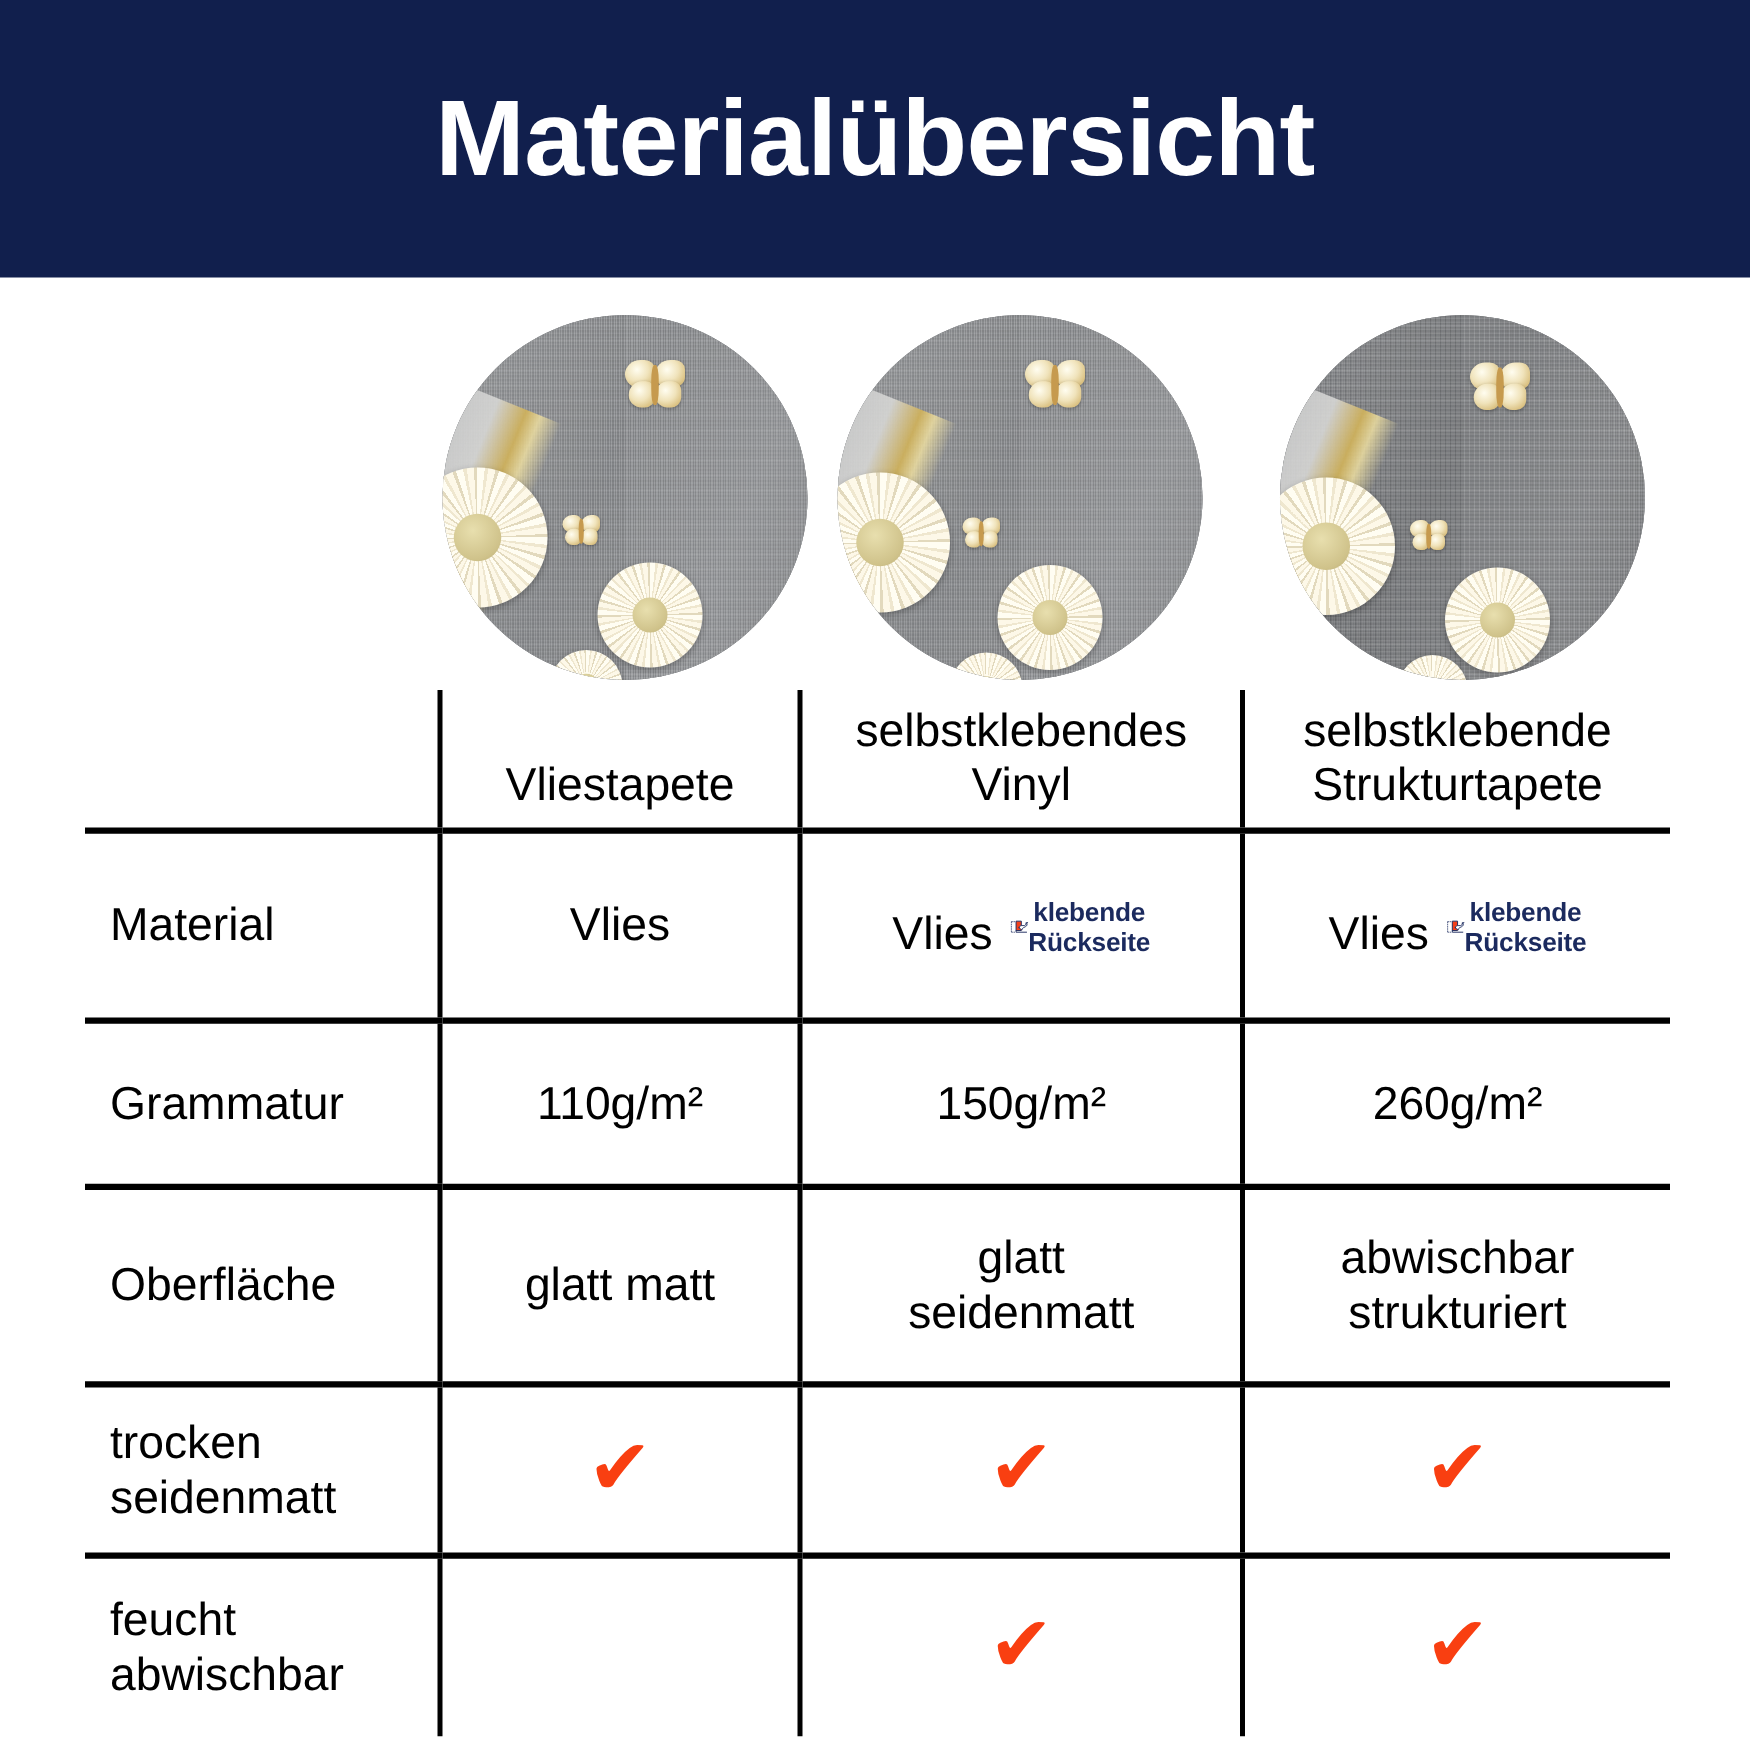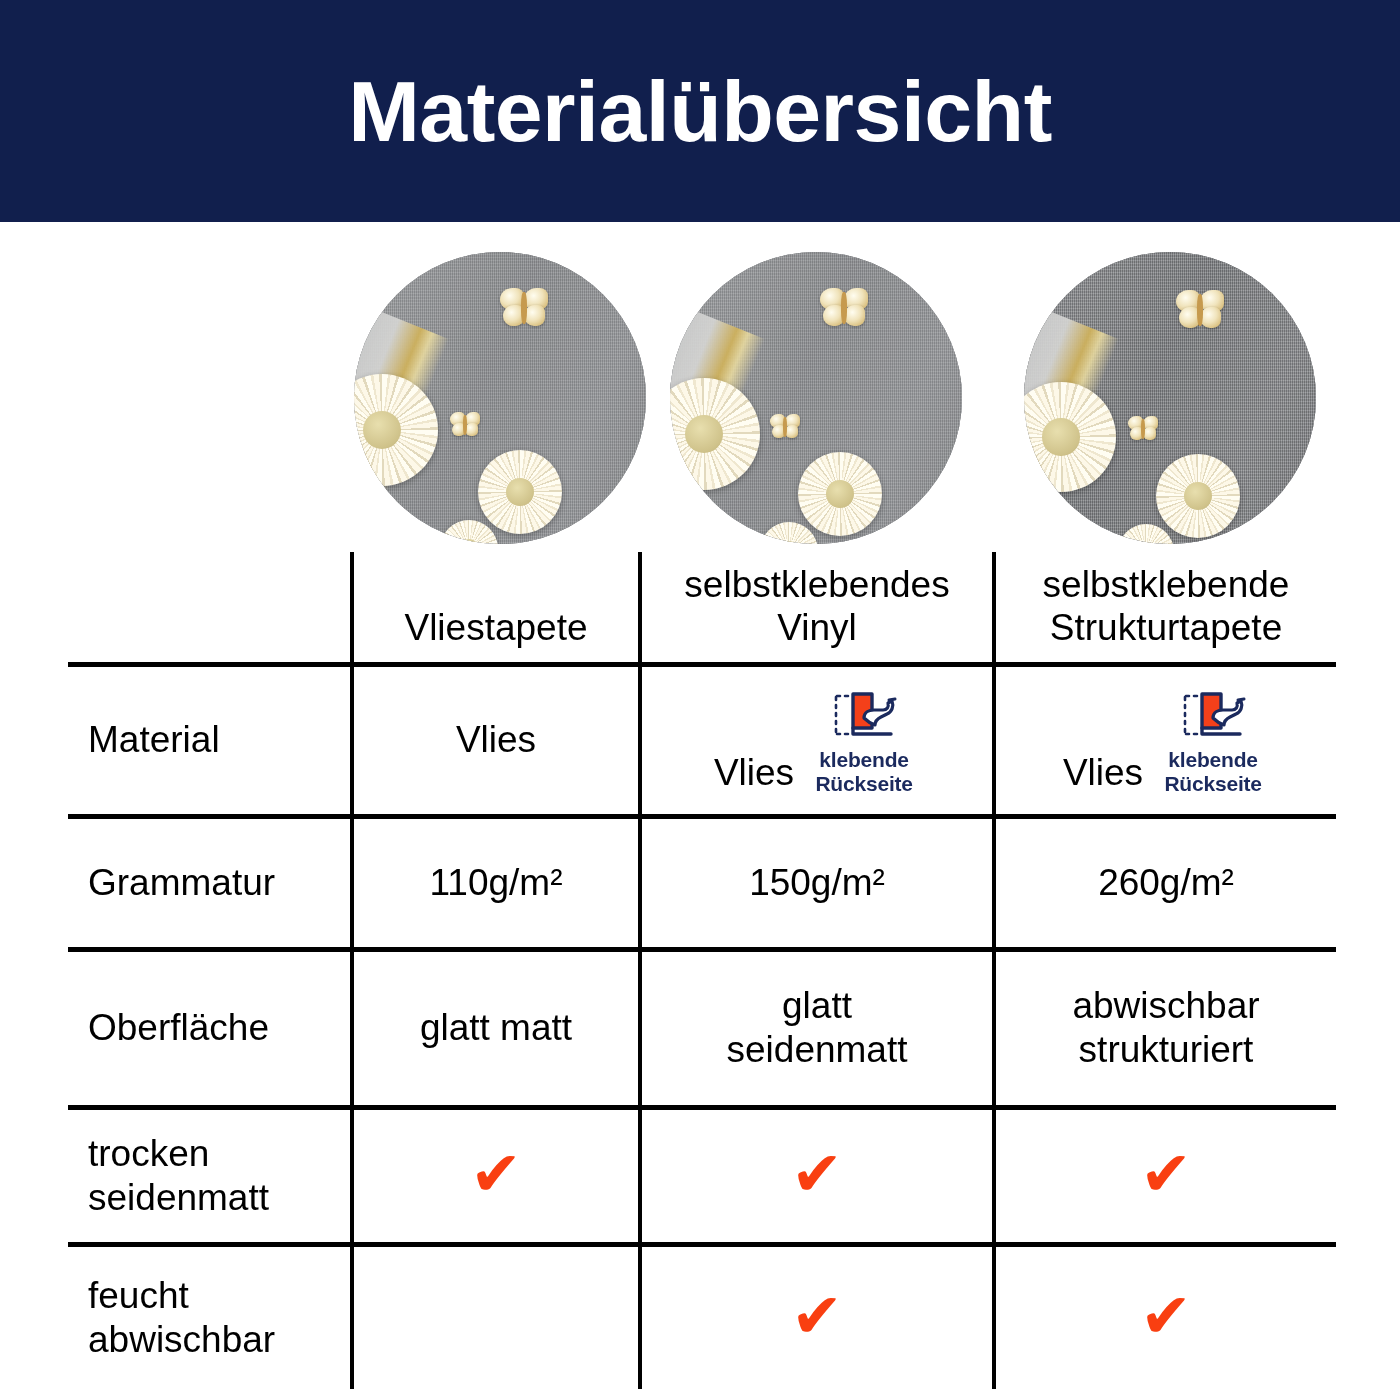--- a/index.html
+++ b/index.html
@@ -199,21 +199,21 @@
   .cell-inner {
     display: flex;
     align-items: flex-end;
     justify-content: center;
     gap: 14px;
   }
 
   
   .adh-badge {
     display: flex;
-    flex-direction: column;
+    flex-direction: row;
     align-items: center;
     width: 112px;
     flex: 0 0 auto;
     position: relative;
     top: 2px;
   }
   .adh-badge svg { display: block; }
   .adh-badge .btxt {
     color: #1b2a5e;
     font-weight: bold;

